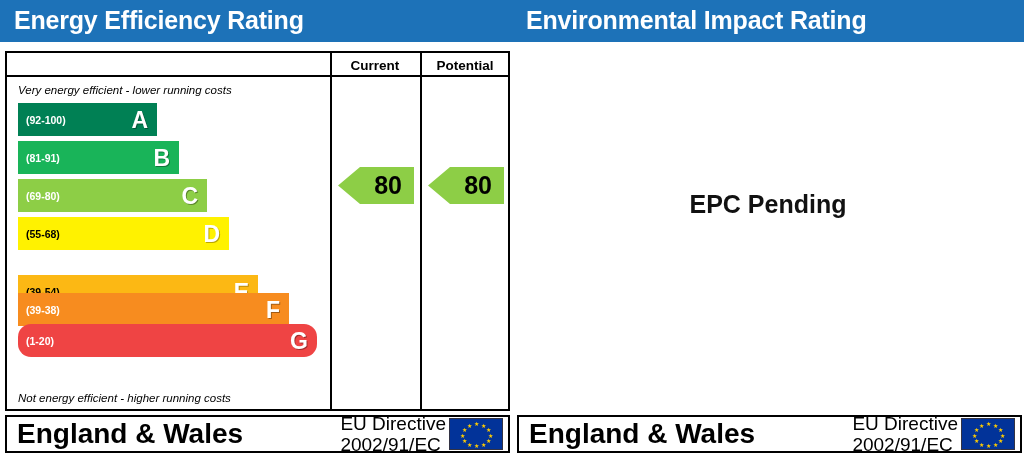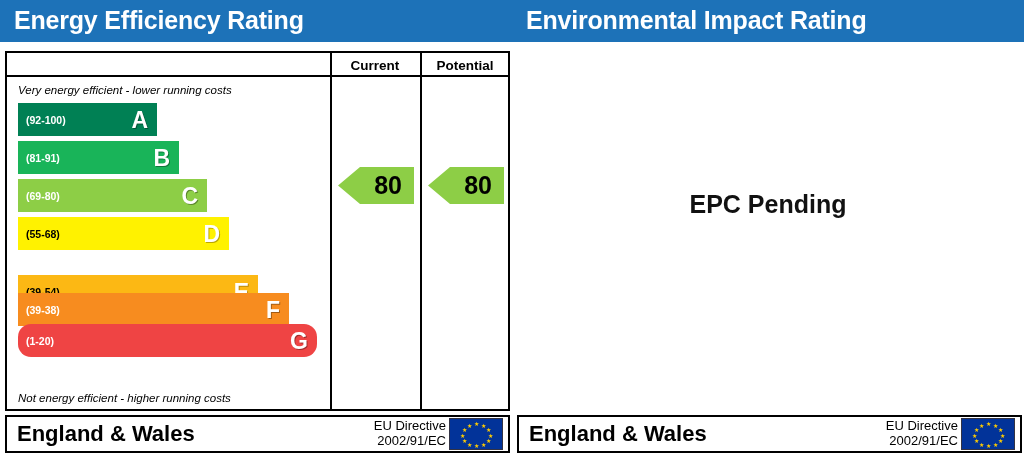--- a/index.html
+++ b/index.html
@@ -54,23 +54,23 @@
               line-height:1;}
 
   
   .pending{position:absolute;left:0;top:190px;width:512px;text-align:center;
            font-size:25px;font-weight:bold;color:#111;}
 
   
   .foot{position:absolute;left:5px;top:415px;width:505px;height:38px;
         border:2px solid #000;box-sizing:border-box;background:#fff;}
   .foot-title{position:absolute;left:10px;top:50%;transform:translateY(-50%);
-              font-size:22px;font-weight:bold;color:#000;white-space:nowrap;text-align:center;}
+              font-size:28px;font-weight:bold;color:#000;white-space:nowrap;text-align:center;}
   .foot-dir{position:absolute;right:62px;top:50%;transform:translateY(-50%);
-            font-size:13px;color:#000;text-align:right;line-height:1.12;
+            font-size:19px;color:#000;line-height:1.12;
             white-space:nowrap;}
   .flag{position:absolute;right:5px;top:50%;transform:translateY(-50%);
         width:52px;height:30px;background:#023399;border:1px solid #334;}
   .flag .star{position:absolute;width:4px;height:4px;color:#ffcc00;
               font-size:6px;line-height:4px;text-align:center;}
 </style>
 </head>
 <body>
 
 <div class="epc">

